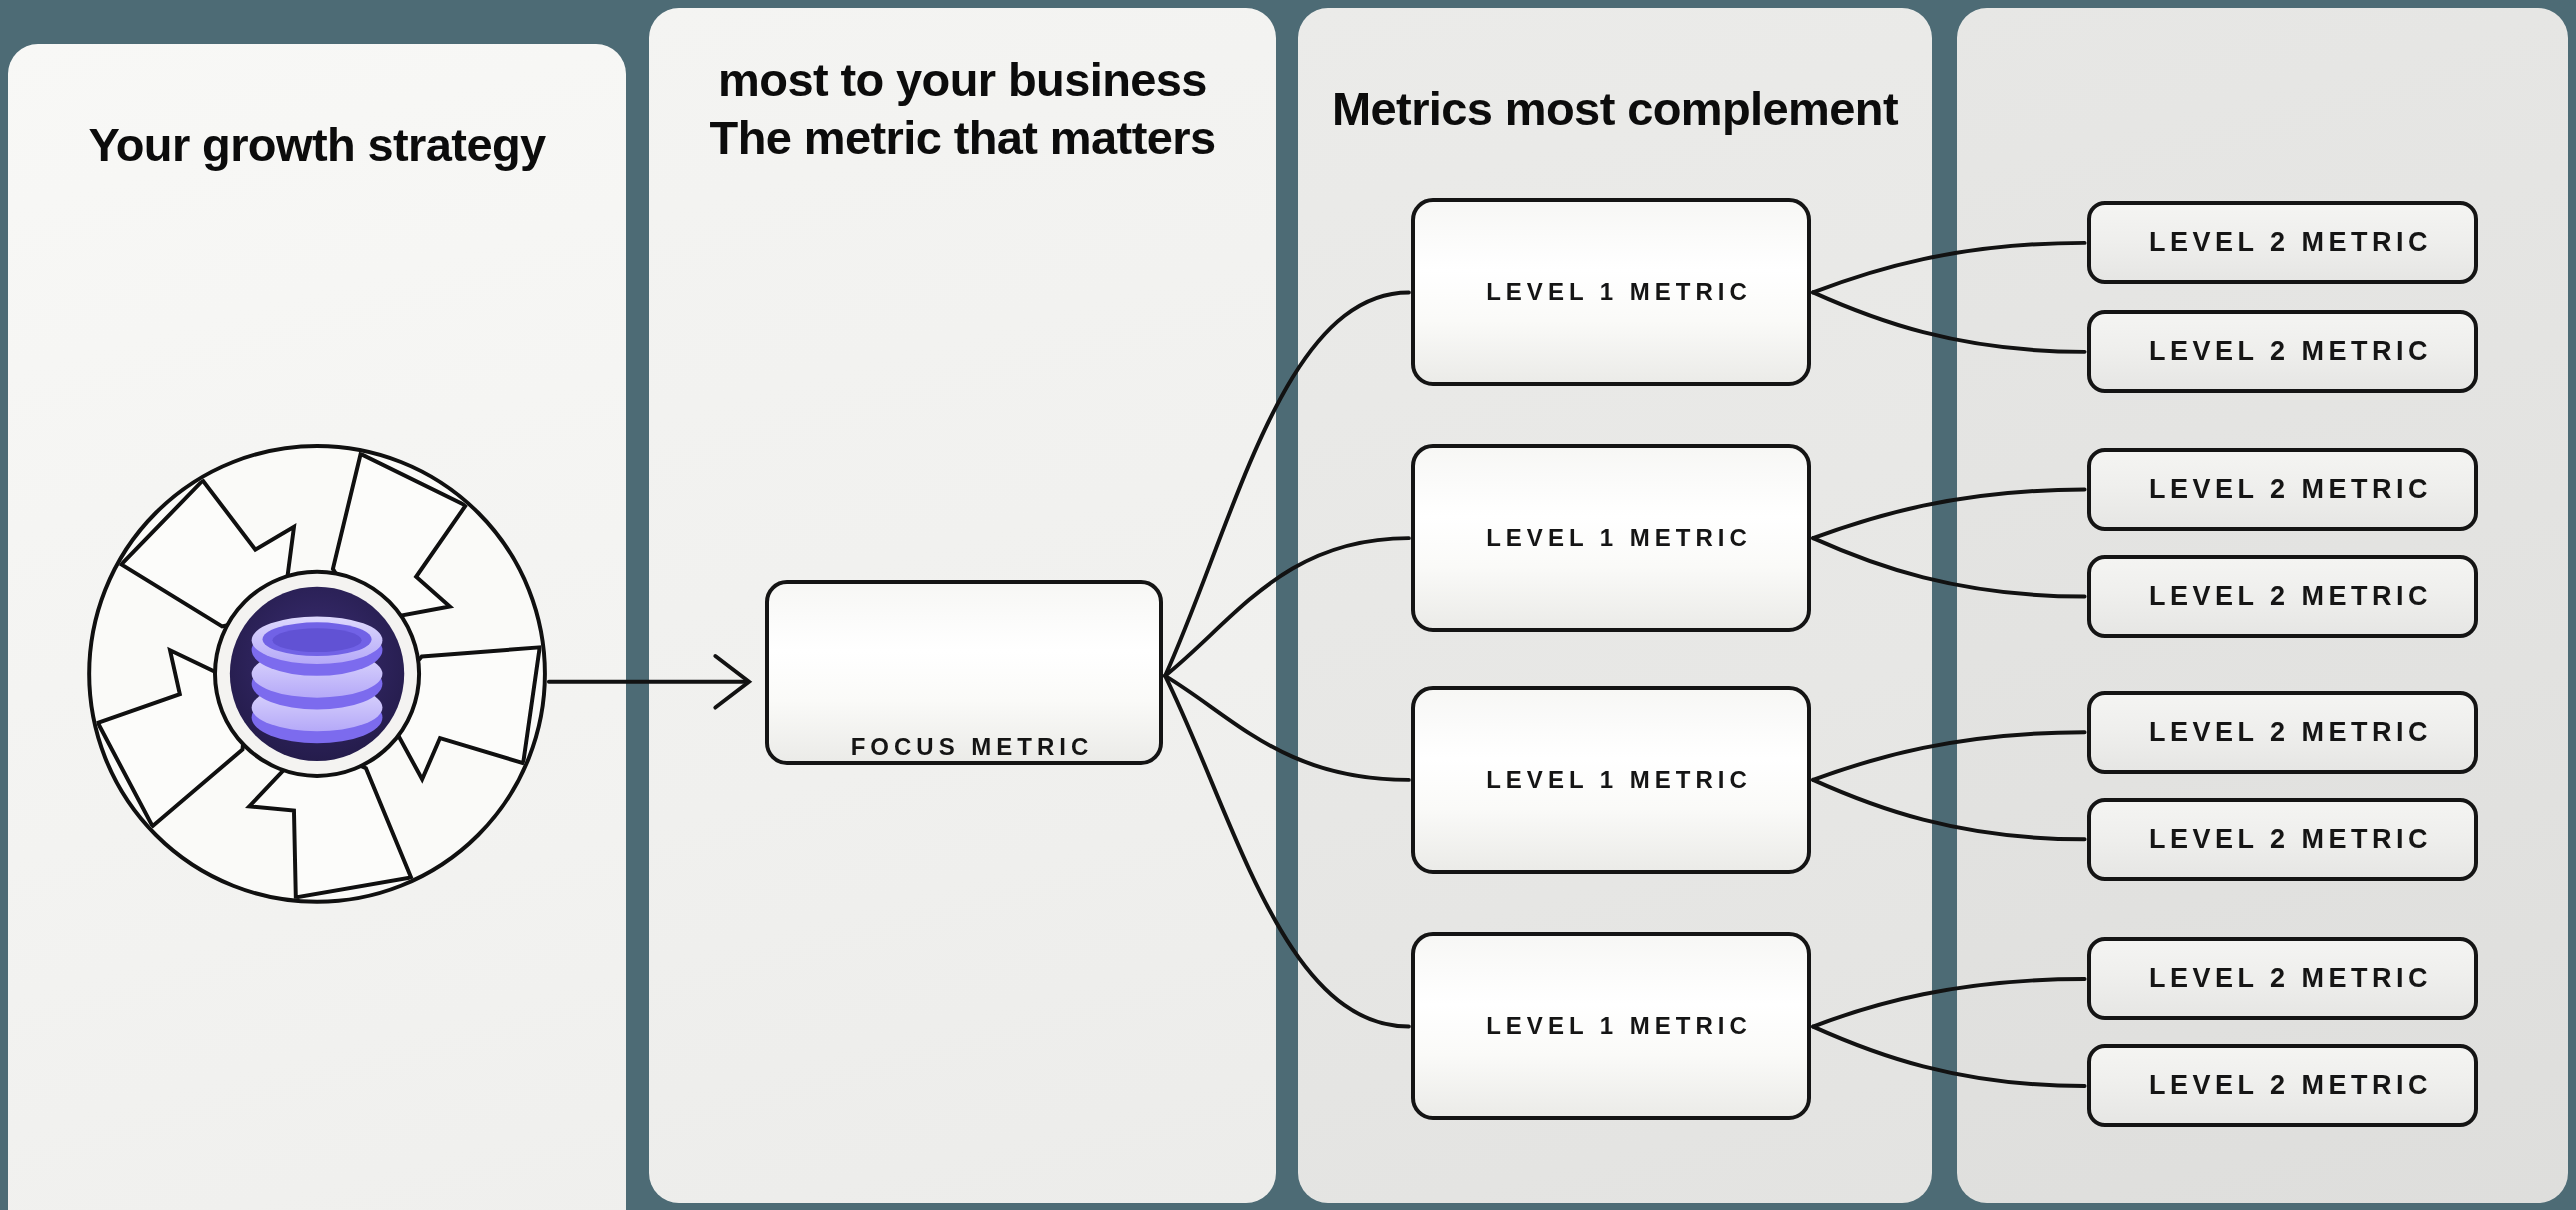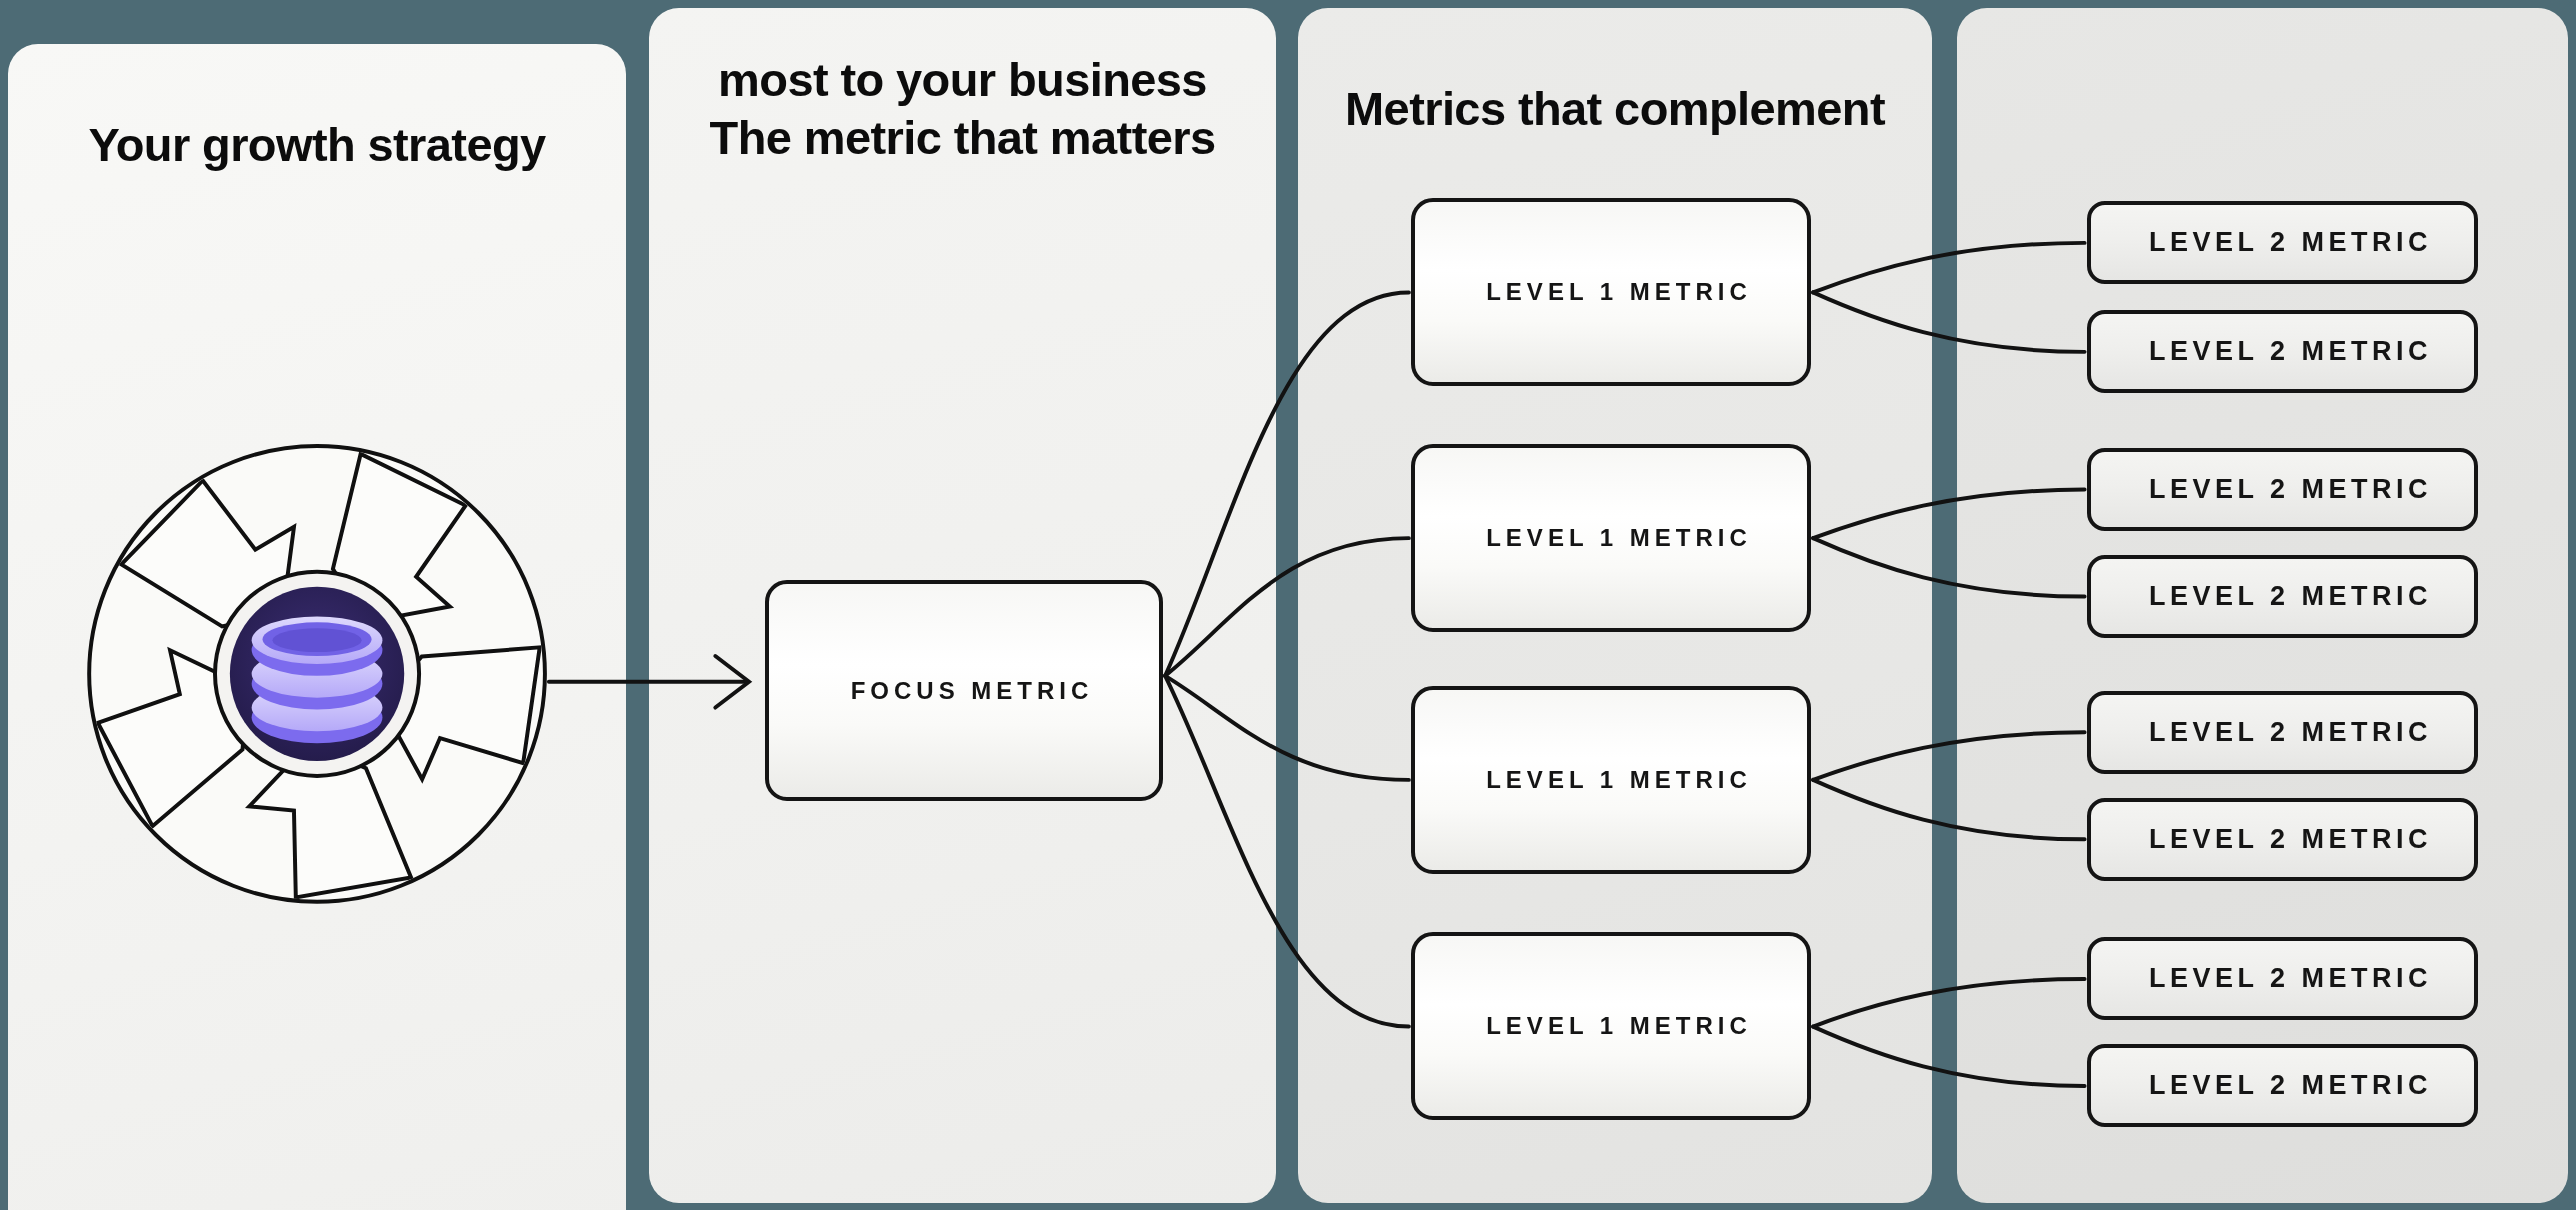--- a/index.html
+++ b/index.html
@@ -25,21 +25,21 @@
   .metric-box{
     position:absolute; box-sizing:border-box;
     border:4px solid #141414; border-radius:22px;
     display:flex; align-items:center; justify-content:center;
     color:#151515; font-weight:700; text-align:center;padding-left:16px;
   }
   .focus-box,.l1-box{
     background:linear-gradient(180deg,#f7f7f5 0%,#ffffff 38%,#fafaf8 66%,#ebebe8 100%);
     font-size:24px; letter-spacing:5px;
   }
-  .focus-box{left:765px; top:580px; width:398px; height:221px;}
+  .focus-box{left:765px; top:580px; width:398px; height:185px;align-items:flex-end;}
   .l1-box{left:1411px; width:400px; height:188px;}
   .l1-0{top:198px;} .l1-1{top:444px;} .l1-2{top:686px;} .l1-3{top:932px;}
   .l2-box{
     left:2087px; width:391px; height:83px; border-radius:18px;
     background:linear-gradient(180deg,#f4f4f2 0%,#efefed 45%,#e6e6e4 100%);
     font-size:27px; letter-spacing:4.5px;
   }
   .l2-0{top:201px;} .l2-1{top:310px;} .l2-2{top:448px;} .l2-3{top:555px;}
   .l2-4{top:691px;} .l2-5{top:798px;} .l2-6{top:937px;} .l2-7{top:1044px;}
   #connector-layer,#flywheel-svg{position:absolute; left:0; top:0;}
@@ -59,21 +59,21 @@
 
   <section class="panel panel-2">
     <h2 class="panel-title">
       <span>most to your business</span>
       <span>The metric that matters</span>
     </h2>
   </section>
 
   <section class="panel panel-3">
     <h2 class="panel-title">
-      <span>Metrics that complement</span>
+      <span>Metrics most complement</span>
     </h2>
   </section>
 
   <section class="panel panel-4">
     <h2 class="panel-title">
     </h2>
   </section>
 
   <svg id="connector-layer" width="2576" height="1211" viewBox="0 0 2600 1222">
 

